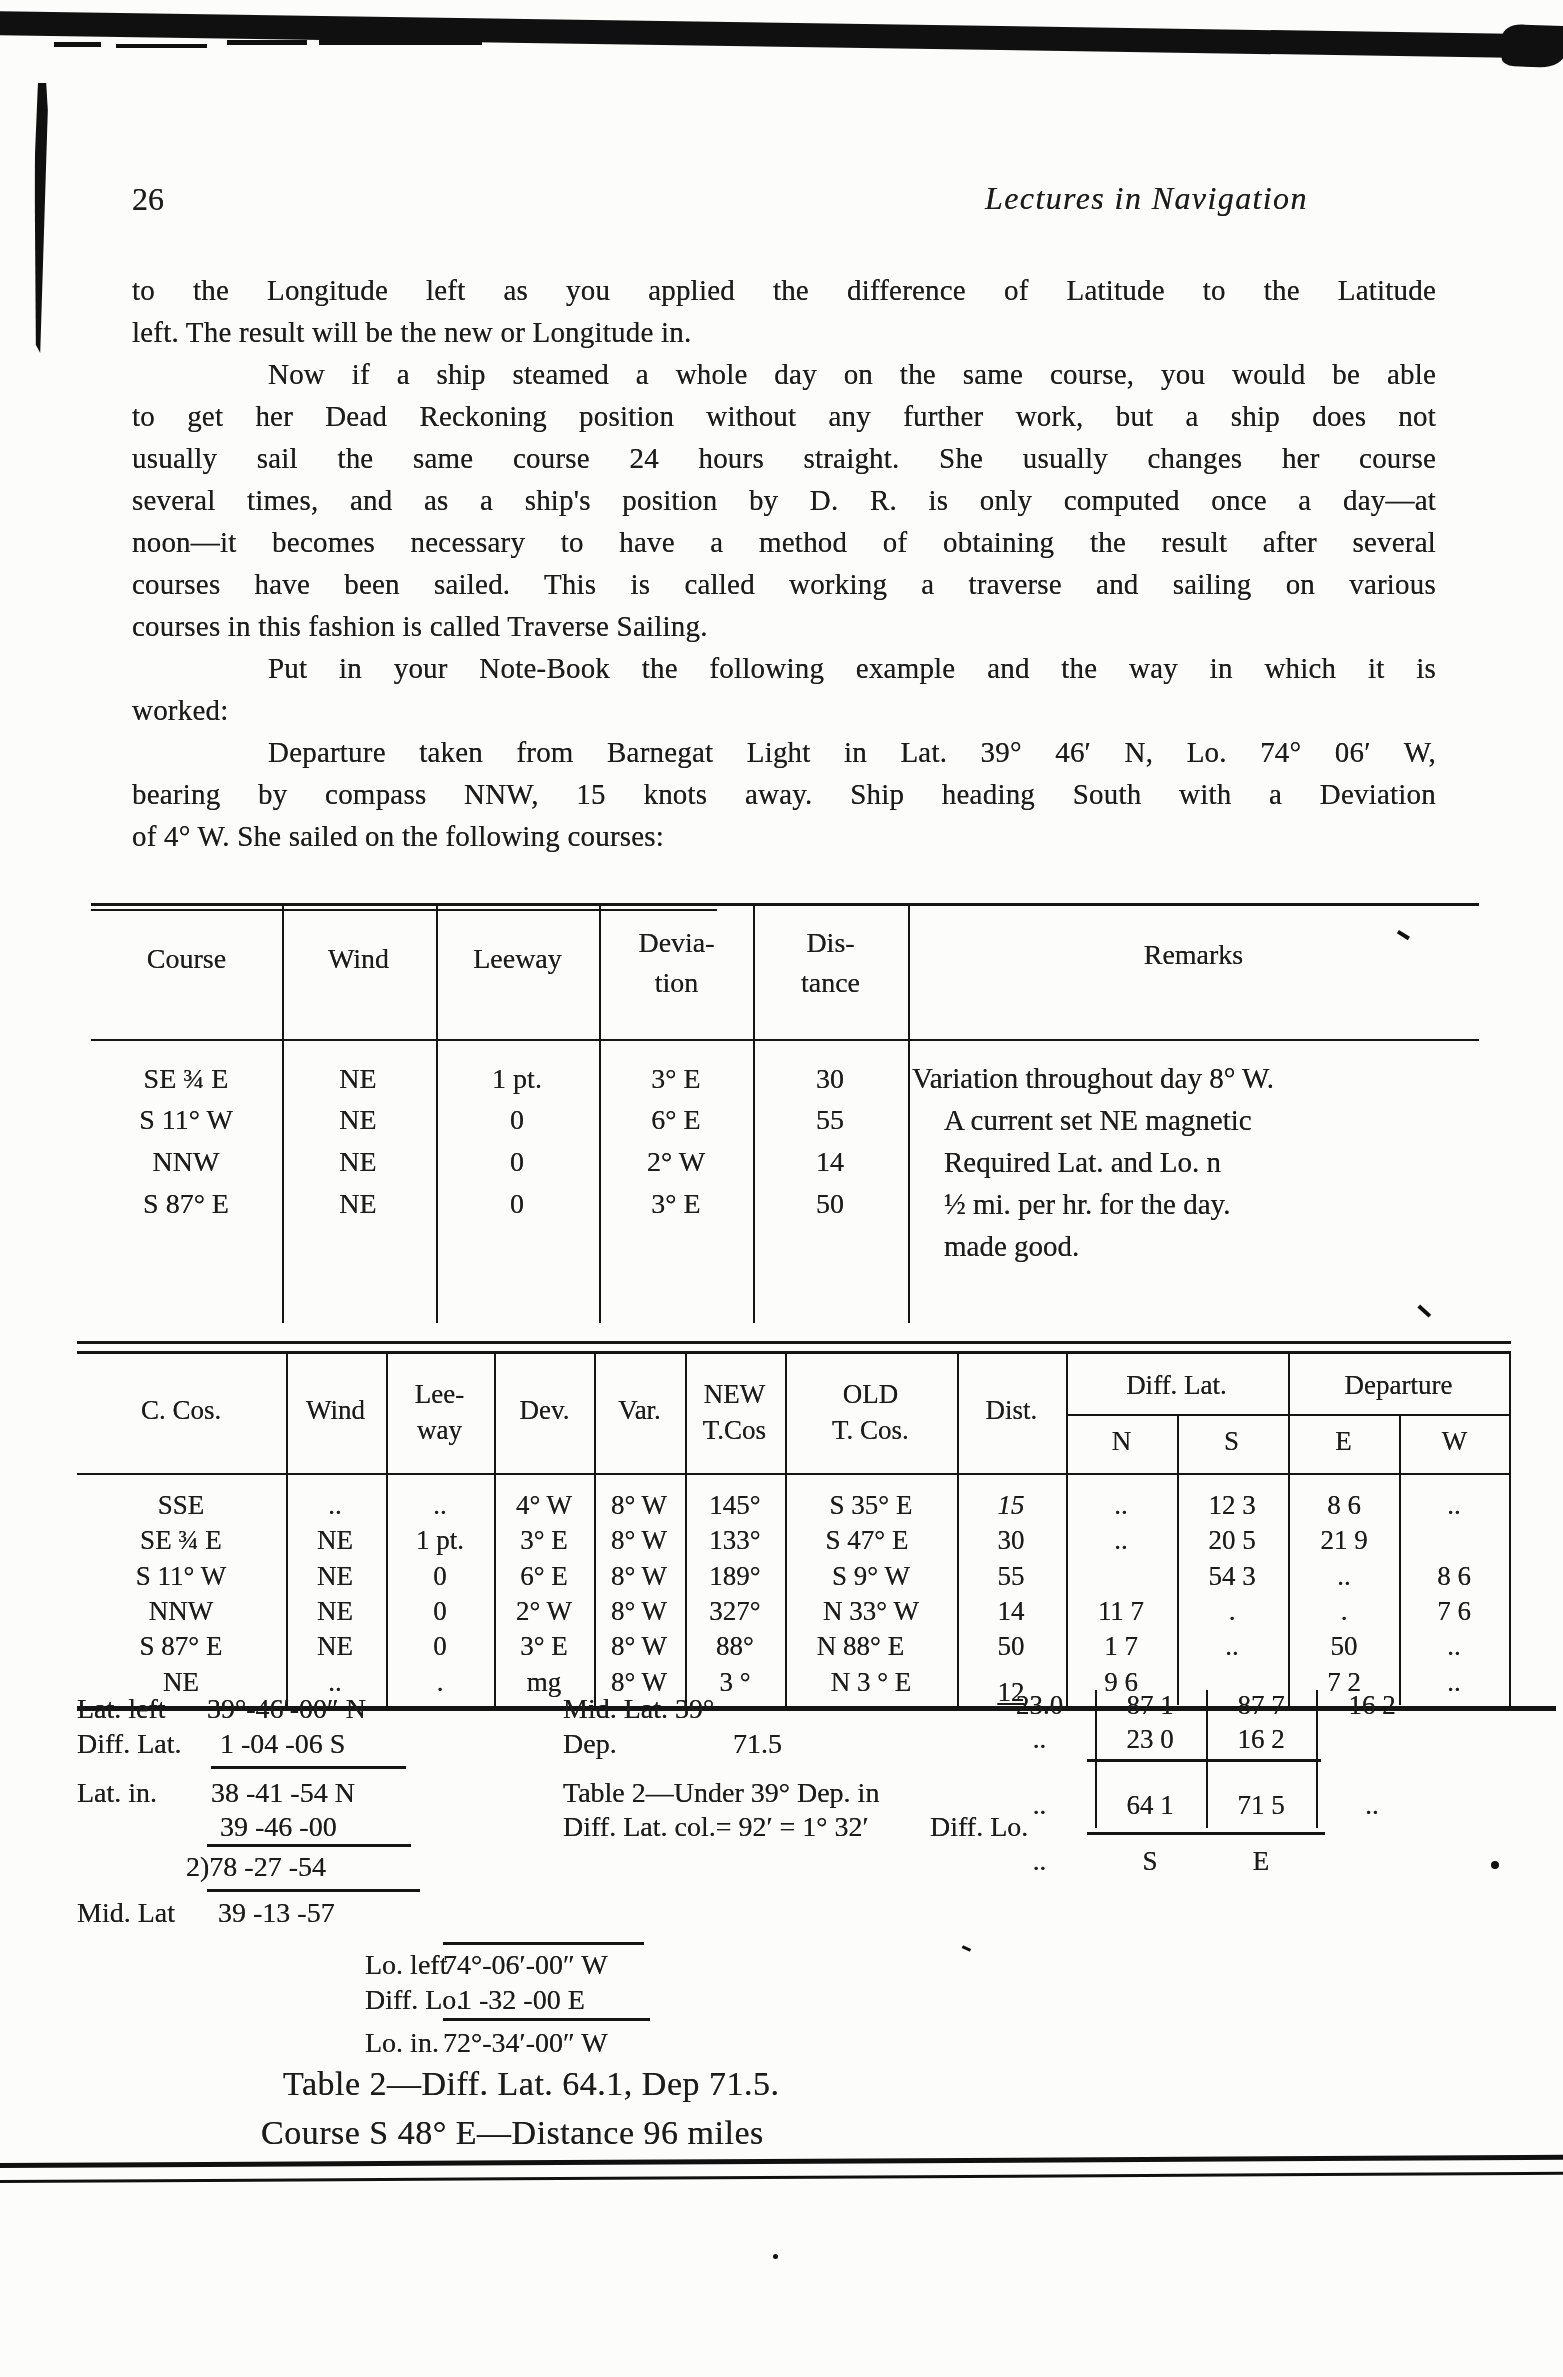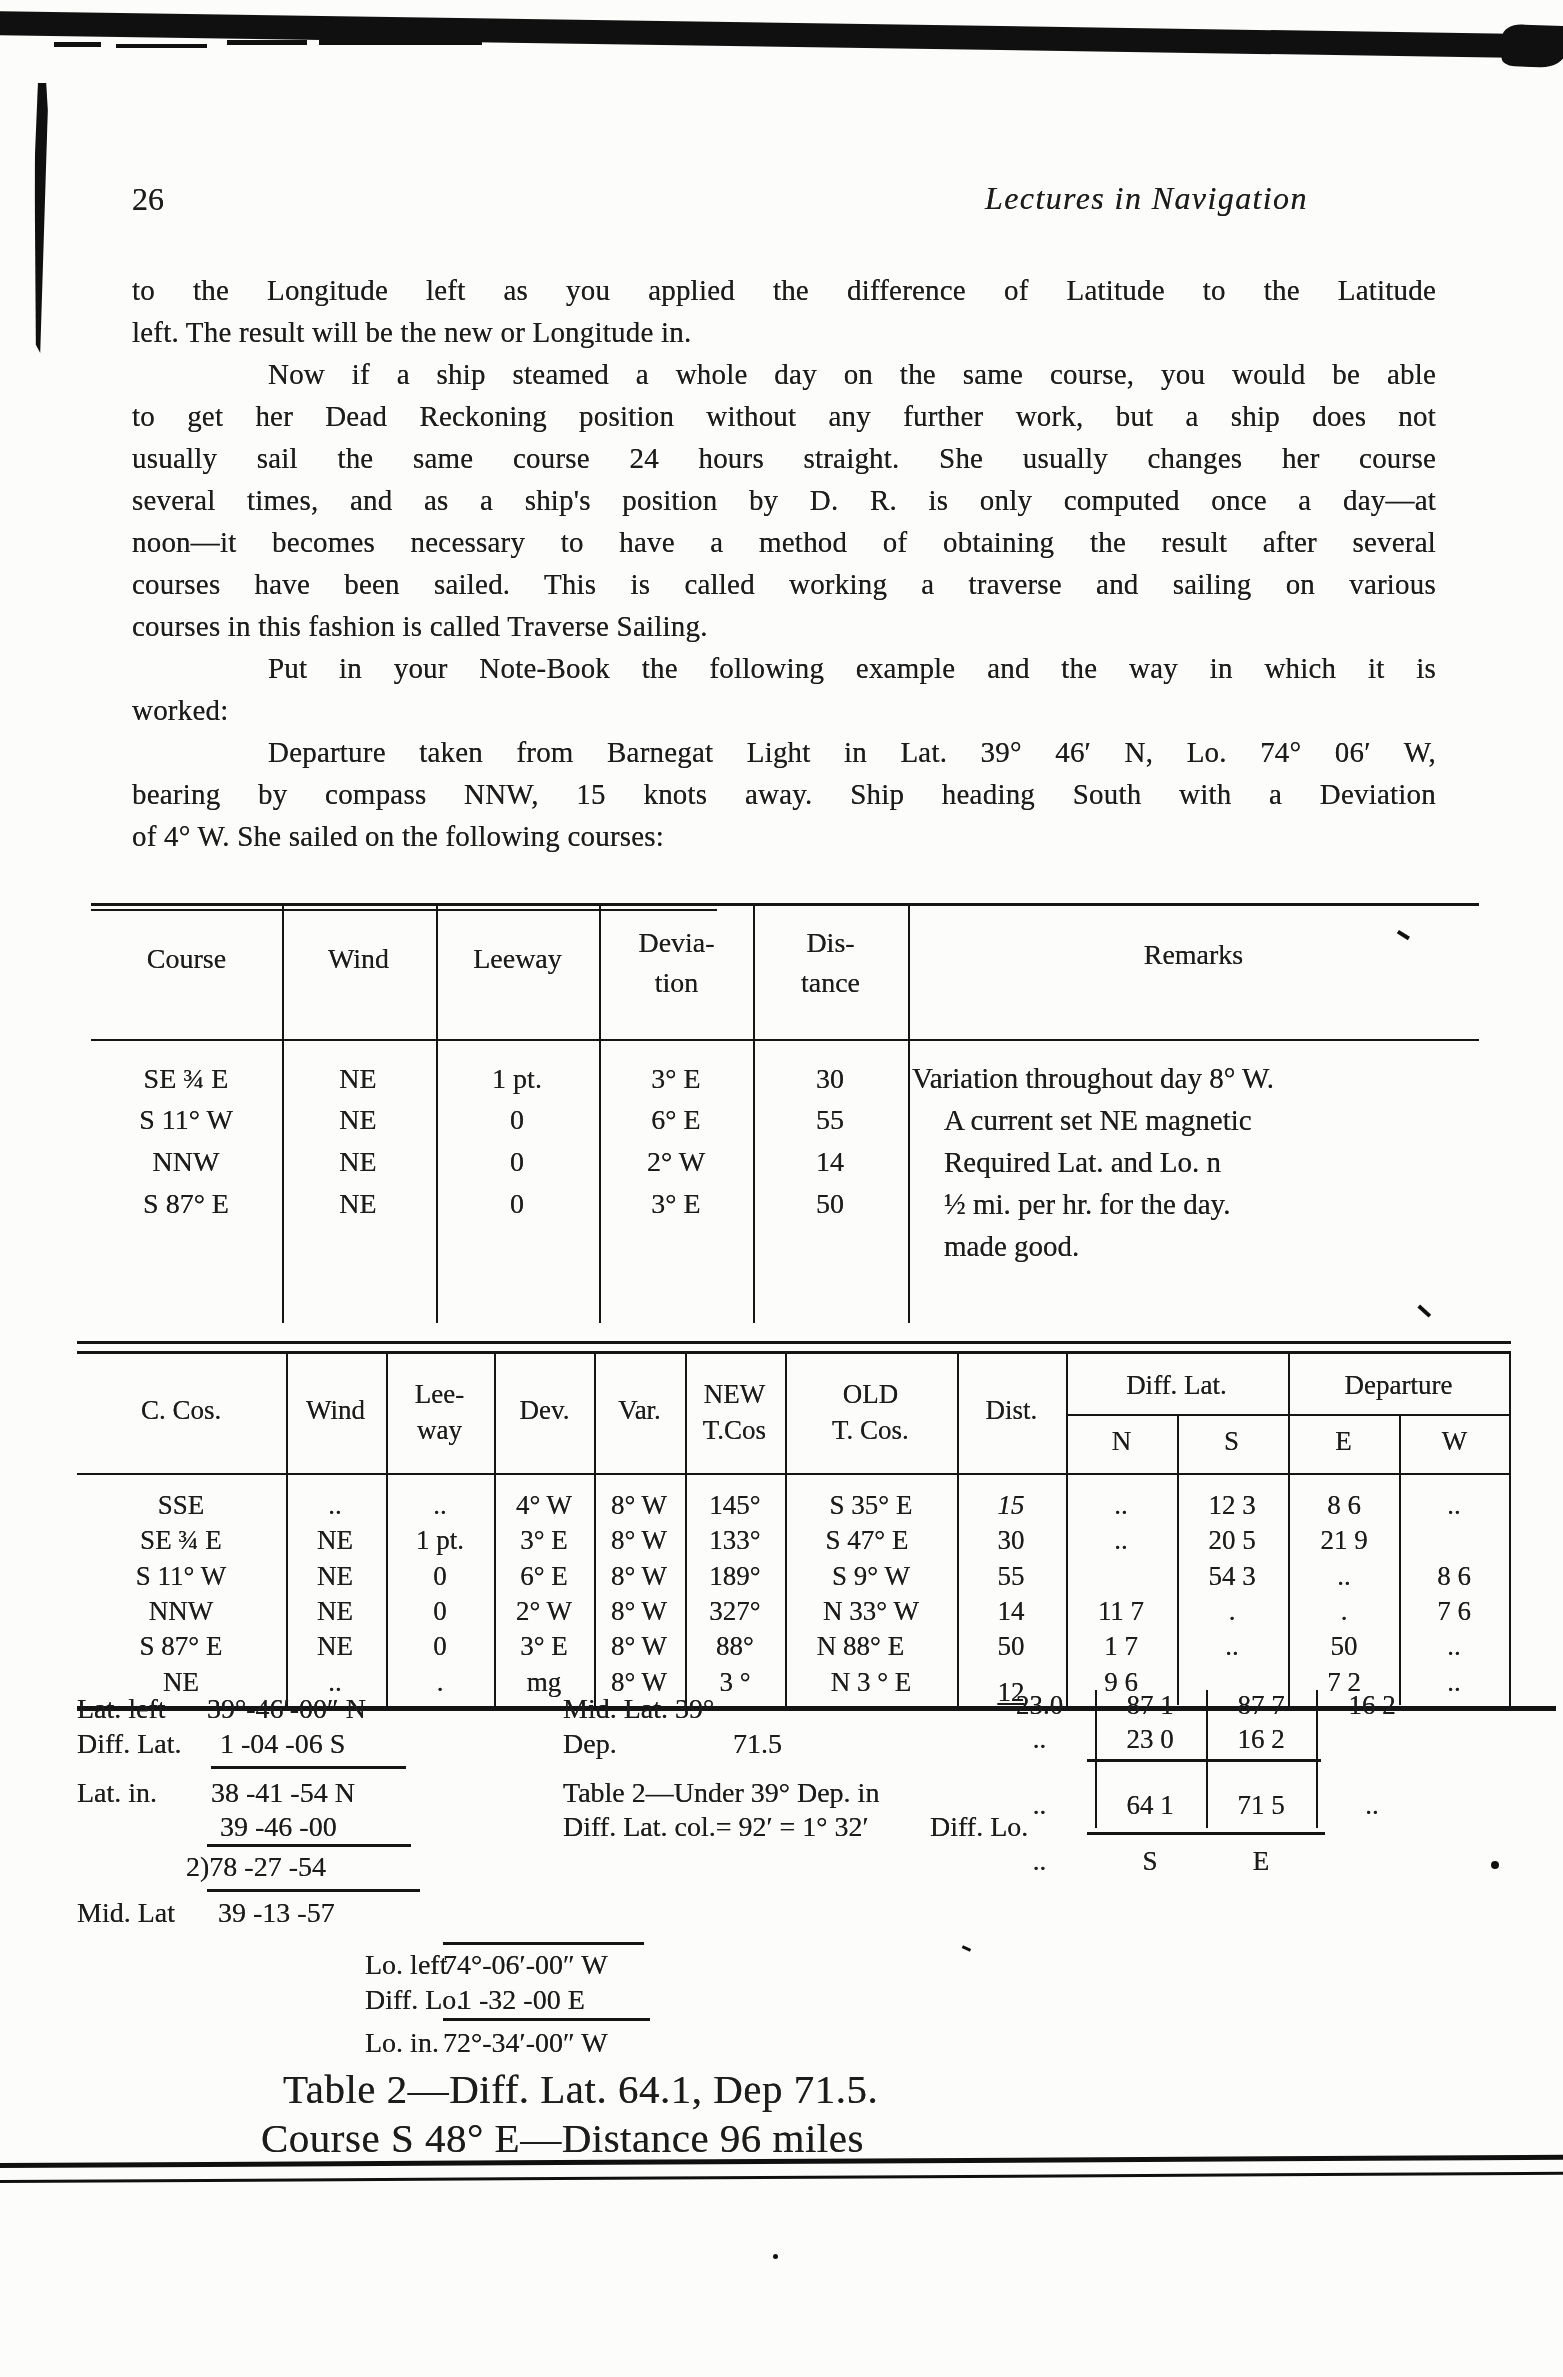--- a/index.html
+++ b/index.html
@@ -16,21 +16,21 @@
   .indent{padding-left:136px;box-sizing:border-box;}
   .tcell{position:absolute;text-align:center;white-space:nowrap;}
   .t1txt{font-size:28px;}
   .t2txt{font-size:27px;}
   .hlabel{position:absolute;text-align:center;white-space:nowrap;font-size:28px;}
   .h2label{position:absolute;text-align:center;white-space:nowrap;font-size:27px;}
   .ct{position:absolute;white-space:nowrap;font-size:28px;}
   .remarks-line{white-space:nowrap;font-size:29px;line-height:42px;}
   .runhead{position:absolute;font-style:italic;font-size:32px;letter-spacing:1.4px;white-space:nowrap;}
   .pagenum{position:absolute;font-size:32px;}
-  .footerline{position:absolute;white-space:nowrap;font-size:41px;letter-spacing:0.5px;font-family:Liberation Serif, serif;}
+  .footerline{position:absolute;white-space:nowrap;font-size:34px;letter-spacing:0.5px;font-family:Liberation Serif, serif;}
 </style>
 </head>
 <body>
 
 <div class="page">
 
   <div class="ink" style="left:-18px;top:11px;width:1624px;height:23.6px;transform:rotate(.85deg);transform-origin:left top;border-radius:2.7px;"></div>
   <div class="ink" style="left:1502px;top:25.4px;width:64px;height:42px;transform:rotate(2deg);border-radius:30% 5% 40% 20%;"></div>
   <div class="ink" style="left:54px;top:42px;width:47px;height:4.5px;"></div>
   <div class="ink" style="left:116px;top:44px;width:91px;height:3.6px;"></div>

